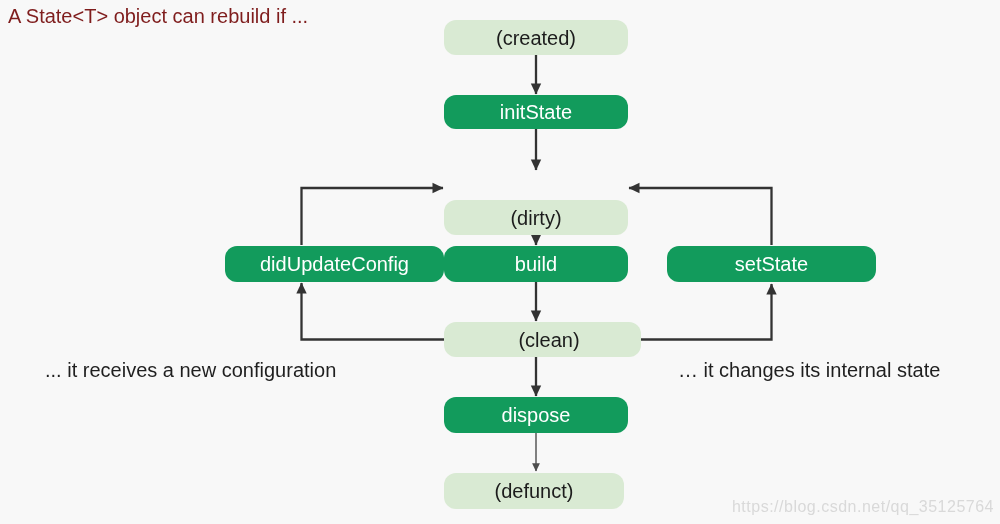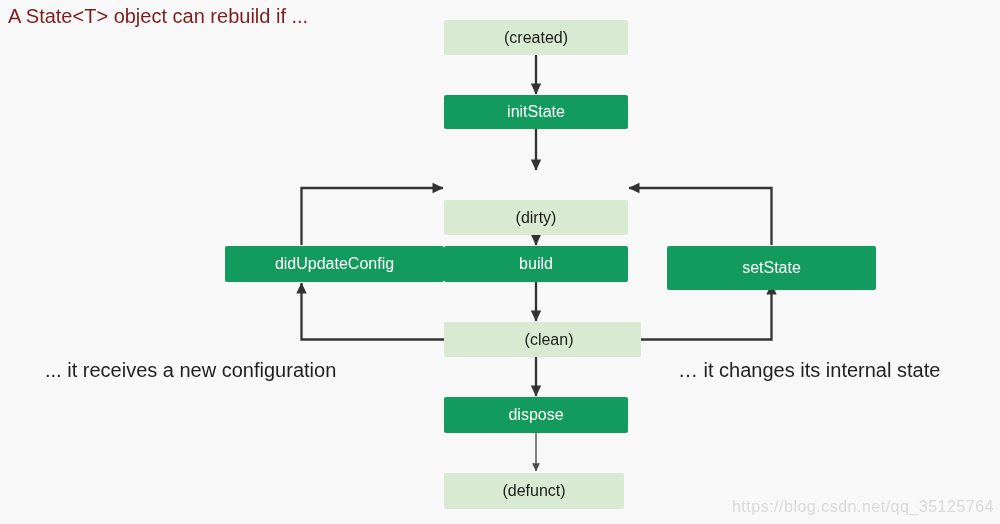--- a/index.html
+++ b/index.html
@@ -9,21 +9,21 @@
     font-family:"Liberation Sans","DejaVu Sans",sans-serif;
     --method-fill:#129b5c;--state-fill:#d9ead3;--arrow:#333333;--arrow-thin:#4d4d4d;
     --method-text:#ffffff;--state-text:#1c1c1c;
   }
   .title{
     position:absolute;left:8px;top:5px;font-size:20px;color:#7f1d1d;
     white-space:nowrap;
   }
   .node{
     position:absolute;display:flex;align-items:center;justify-content:center;
-    font-size:16px;line-height:1;border-radius:2px;white-space:nowrap;
+    font-size:20px;line-height:1;border-radius:12px;white-space:nowrap;
   }
   .state{background:var(--state-fill,#d9ead3);color:var(--state-text,#1c1c1c);}
   .method{background:var(--method-fill,#129b5c);color:var(--method-text,#fff);}
   .caption{
     position:absolute;font-size:20px;color:#1f1f1f;white-space:nowrap;
   }
   svg.edges{position:absolute;left:0;top:0;width:1000px;height:524px;pointer-events:none;}
   .arrow{stroke:var(--arrow,#333);stroke-width:2.3;fill:none;stroke-linejoin:miter;}
   .arrow-thin{stroke:var(--arrow-thin,#4d4d4d);stroke-width:1.4;fill:none;}
   .arrowhead{fill:var(--arrow,#333);}
@@ -57,21 +57,21 @@
   <polyline class="arrow" points="444,339.5 301.5,339.5 301.5,283" marker-end="url(#mh)"></polyline>
   <polyline class="arrow" points="771.5,245 771.5,188 629,188" marker-end="url(#mh)"></polyline>
   <polyline class="arrow" points="628,339.5 771.5,339.5 771.5,284" marker-end="url(#mh)"></polyline>
 </svg>
 
 <div class="node state" style="left:444px;top:20px;width:184px;height:35px;">(created)</div>
 <div class="node method" style="left:444px;top:95px;width:184px;height:34px;">initState</div>
 <div class="node state" style="left:444px;top:171px;width:184px;height:35px;margin-top:29px;">(dirty)</div>
 <div class="node method" style="left:196px;top:246px;width:219px;height:36px;margin-left:29px;">didUpdateConfig</div>
 <div class="node method" style="left:444px;top:246px;width:184px;height:36px;">build</div>
-<div class="node method" style="left:667px;top:246px;width:209px;height:44px;">setState</div>
+<div class="node method" style="left:667px;top:246px;width:209px;height:36px;">setState</div>
 <div class="node state" style="left:444px;top:322px;width:184px;height:35px;padding-left:13px;">(clean)</div>
 <div class="node method" style="left:444px;top:397px;width:184px;height:36px;">dispose</div>
 <div class="node state" style="left:444px;top:473px;width:180px;height:36px;">(defunct)</div>
 
 <div class="caption" style="left:45px;top:359px;">... it receives a new configuration</div>
 <div class="caption" style="left:678px;top:359px;">… it changes its internal state</div>
 
 <div class="watermark">https://blog.csdn.net/qq_35125764</div>
 
 </body></html>

